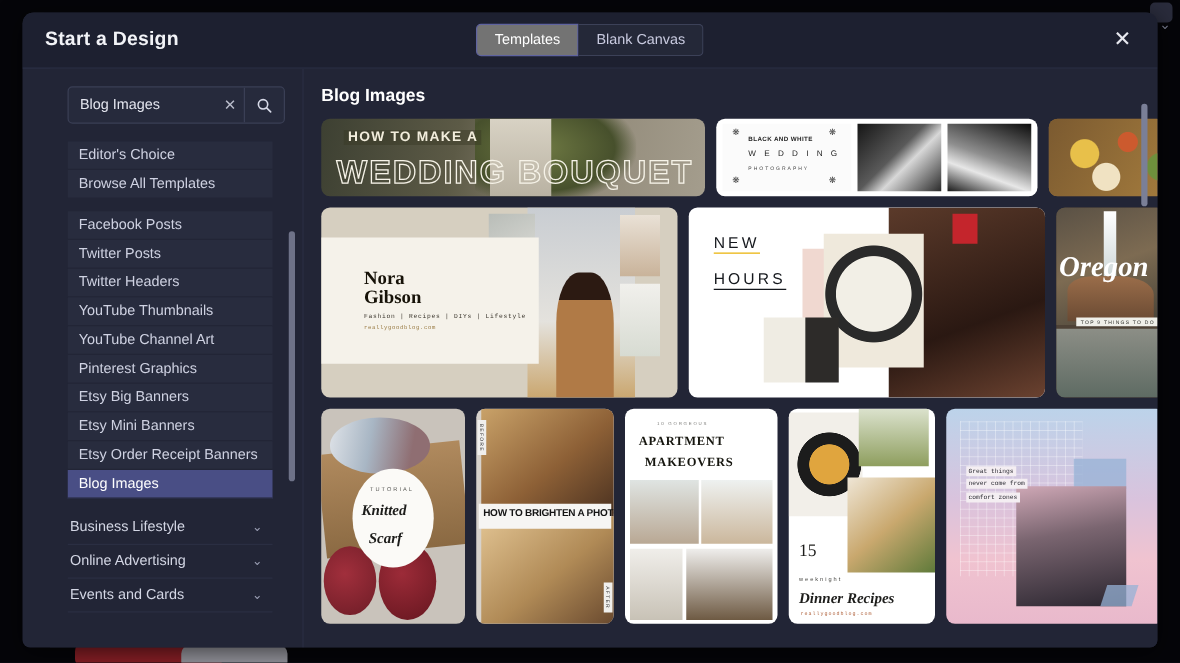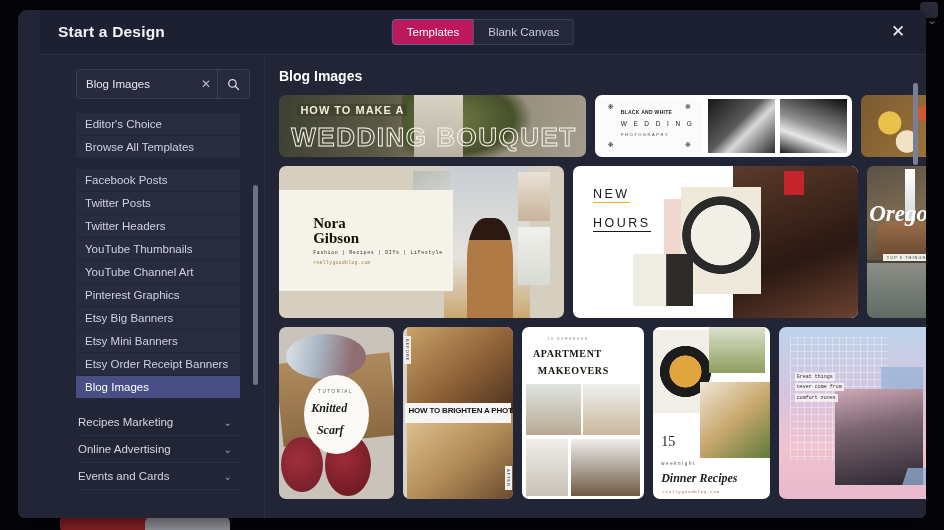--- a/index.html
+++ b/index.html
@@ -27,21 +27,20 @@
   .chevron-corner {
     position: absolute; right: 6px; top: 14px; width: 12px; height: 12px;
     color: #7e8296; font-size: 11px; line-height: 12px; text-align: center;
   }
 
   
   .modal {
     position: absolute; left: 18px; top: 10px; width: 908px; height: 508px;
     background: #222536; border-radius: 9px 9px 6px 6px; overflow: hidden;
     box-shadow: 0 4px 20px rgba(0,0,0,.6);
-    padding-left: 22px;
   }
 
   .titlebar {
     position: relative; height: 45px; background: #1d2030;
     border-bottom: 1px solid #2b2f44;
     display: flex; align-items: center;
   }
   .title {
     margin-left: 18px; color: #f2f3f7; font-size: 15.5px; font-weight: bold;
     letter-spacing: .2px;
@@ -51,21 +50,21 @@
     display: flex; align-items: center;
   }
   .tab {
     font-size: 11.5px; padding: 6px 14px; color: #c9cbe0;
     border: 1px solid #3c4158; background: #242838;
     cursor: pointer; white-space: nowrap;
   }
   .tab:first-child { border-radius: 4px 0 0 4px; }
   .tab:last-child { border-radius: 0 4px 4px 0; border-left: none; }
   .tab.active {
-    background: #be185d; border-color: #5f63a0; color: #ffffff;
+    background: #737373; border-color: #5f63a0; color: #ffffff;
   }
   .close-btn {
     position: absolute; right: 16px; top: 50%; transform: translateY(-50%);
     width: 24px; height: 24px; color: #e8e9f0; font-size: 17px;
     line-height: 24px; text-align: center; cursor: pointer;
     font-family: "Liberation Sans", sans-serif; font-weight: 300;
   }
 
   .body { display: flex; height: 463px; margin-left: 22px; }
 
@@ -382,21 +381,21 @@
           <div class="nav-item">YouTube Channel Art</div>
           <div class="nav-item">Pinterest Graphics</div>
           <div class="nav-item">Etsy Big Banners</div>
           <div class="nav-item">Etsy Mini Banners</div>
           <div class="nav-item">Etsy Order Receipt Banners</div>
           <div class="nav-item active">Blog Images</div>
 
           <div class="nav-gap"></div>
 
           <div class="nav-group">
-            <span>Recipes Marketing</span>
+            <span>Business Lifestyle</span>
             <span class="chev">⌄</span>
           </div>
           <div class="nav-group">
             <span>Online Advertising</span>
             <span class="chev">⌄</span>
           </div>
           <div class="nav-group">
             <span>Events and Cards</span>
             <span class="chev">⌄</span>
           </div>

